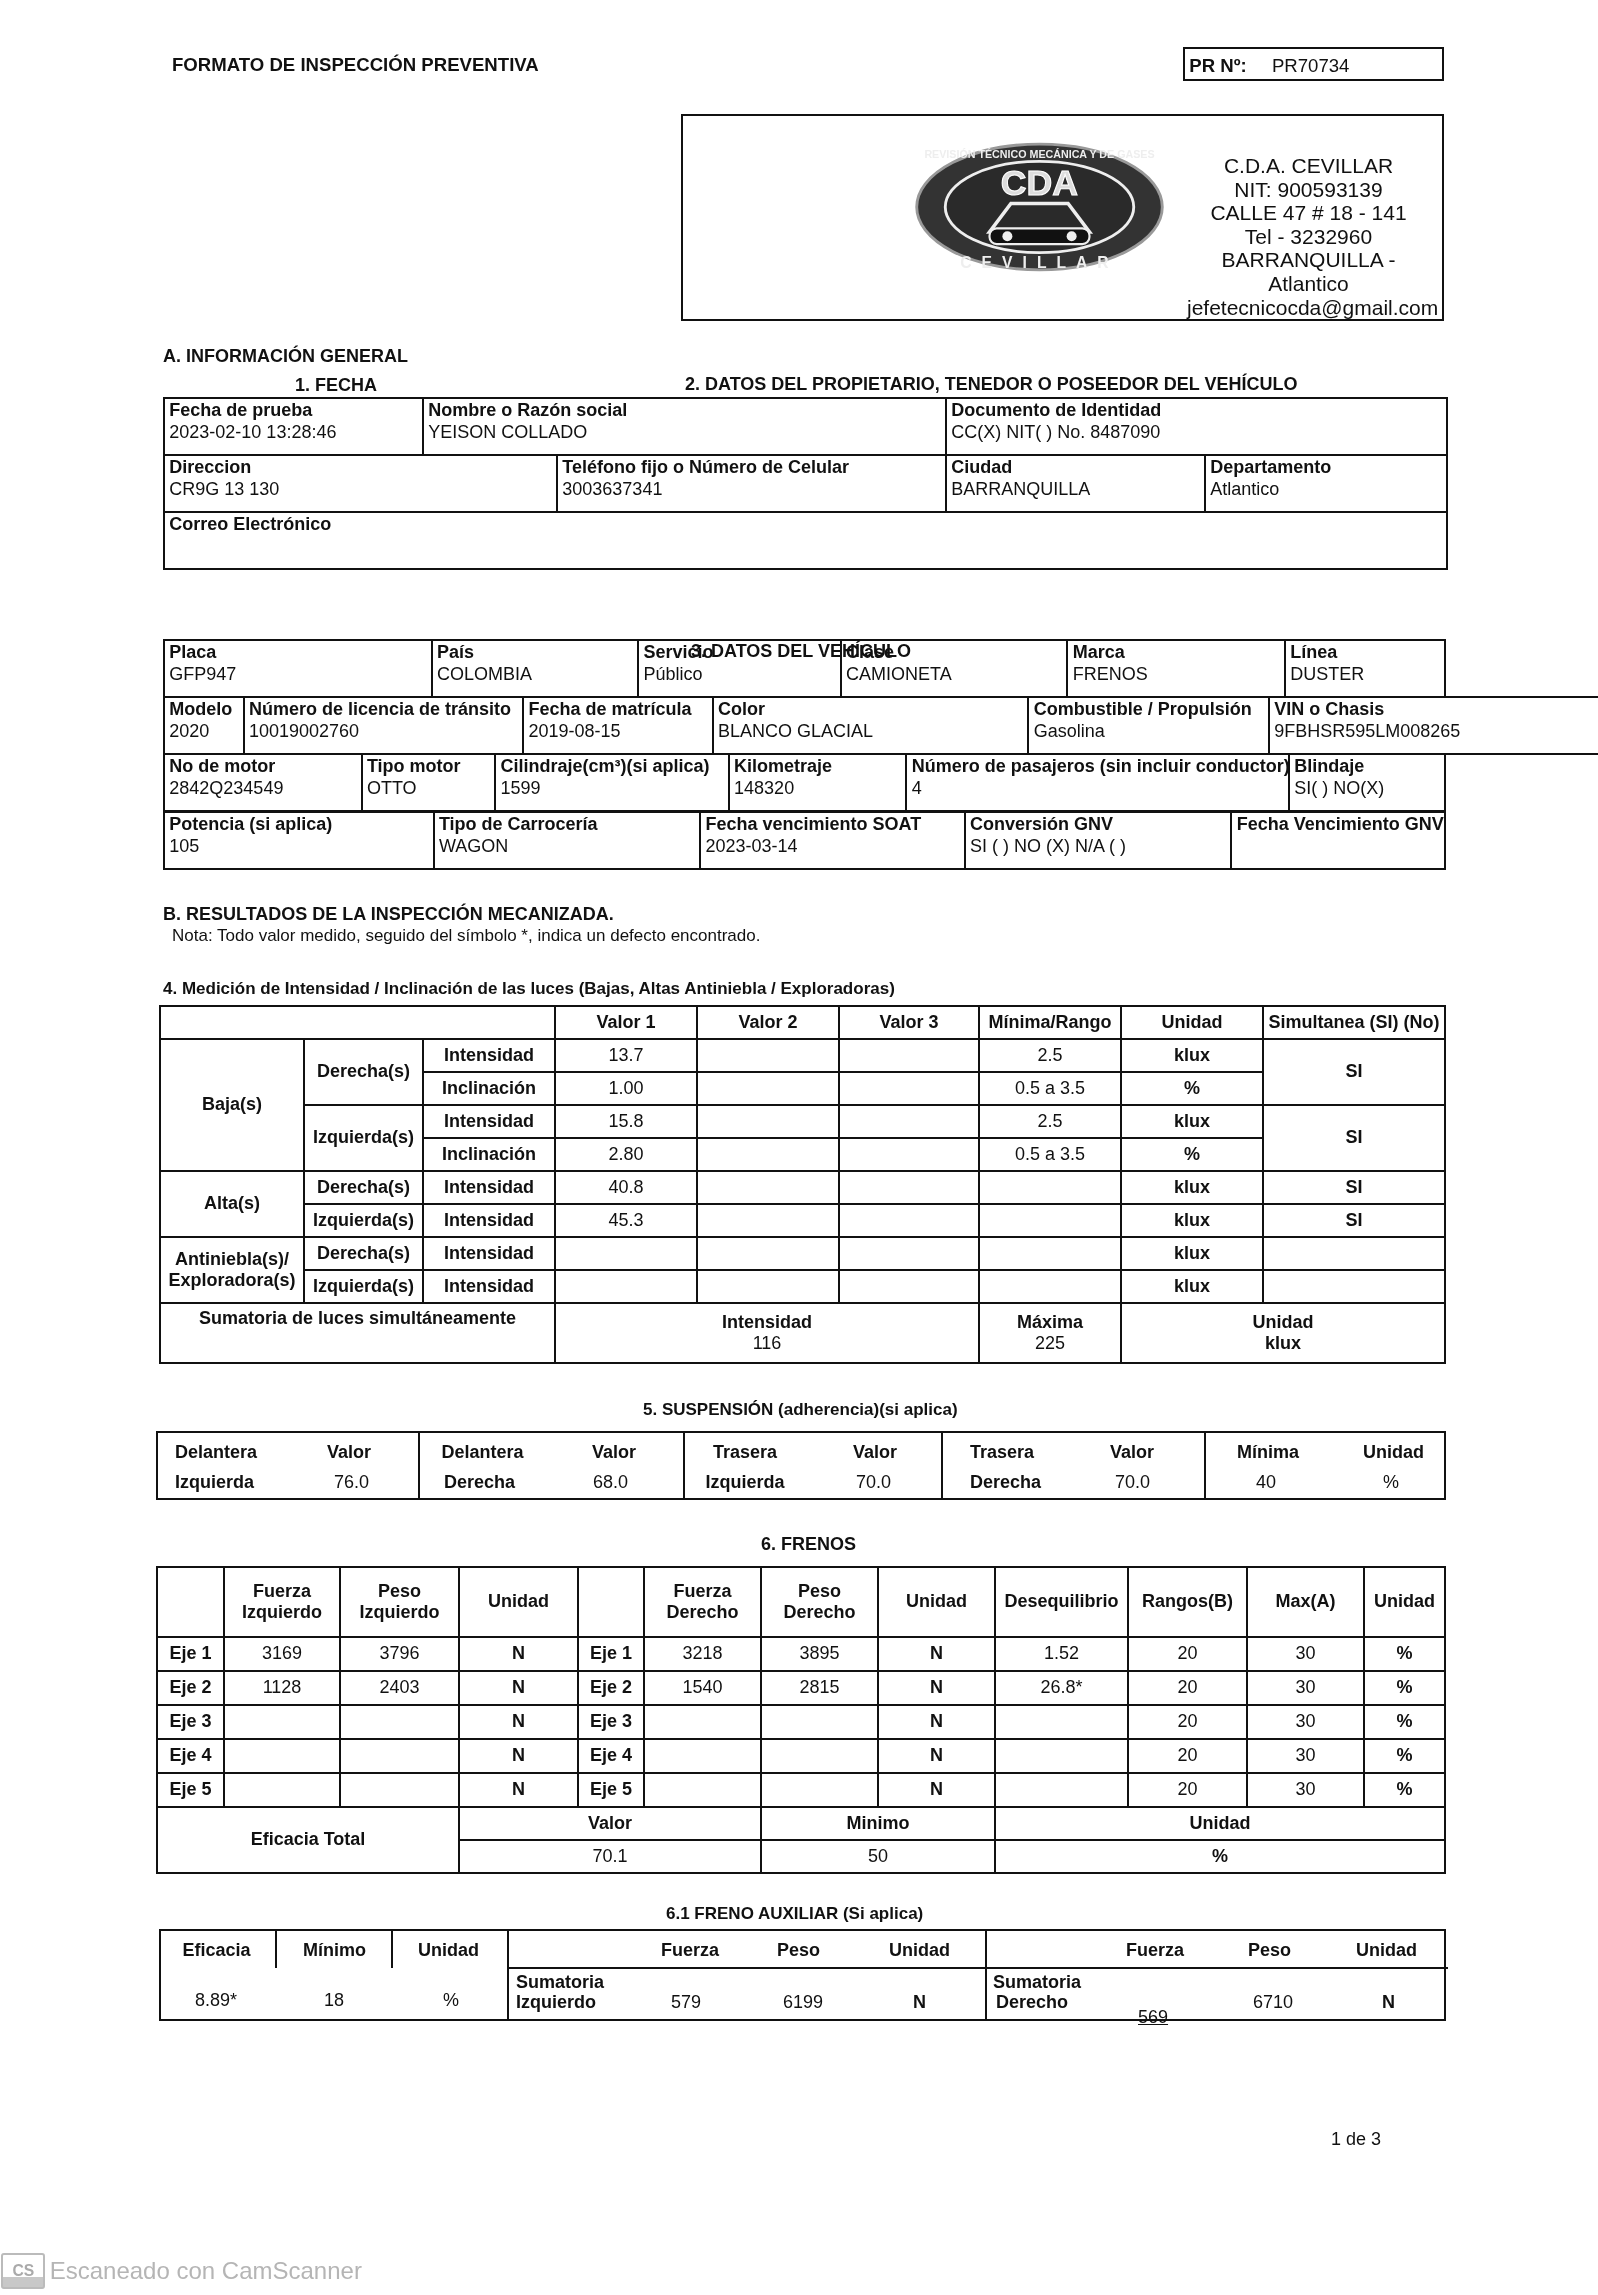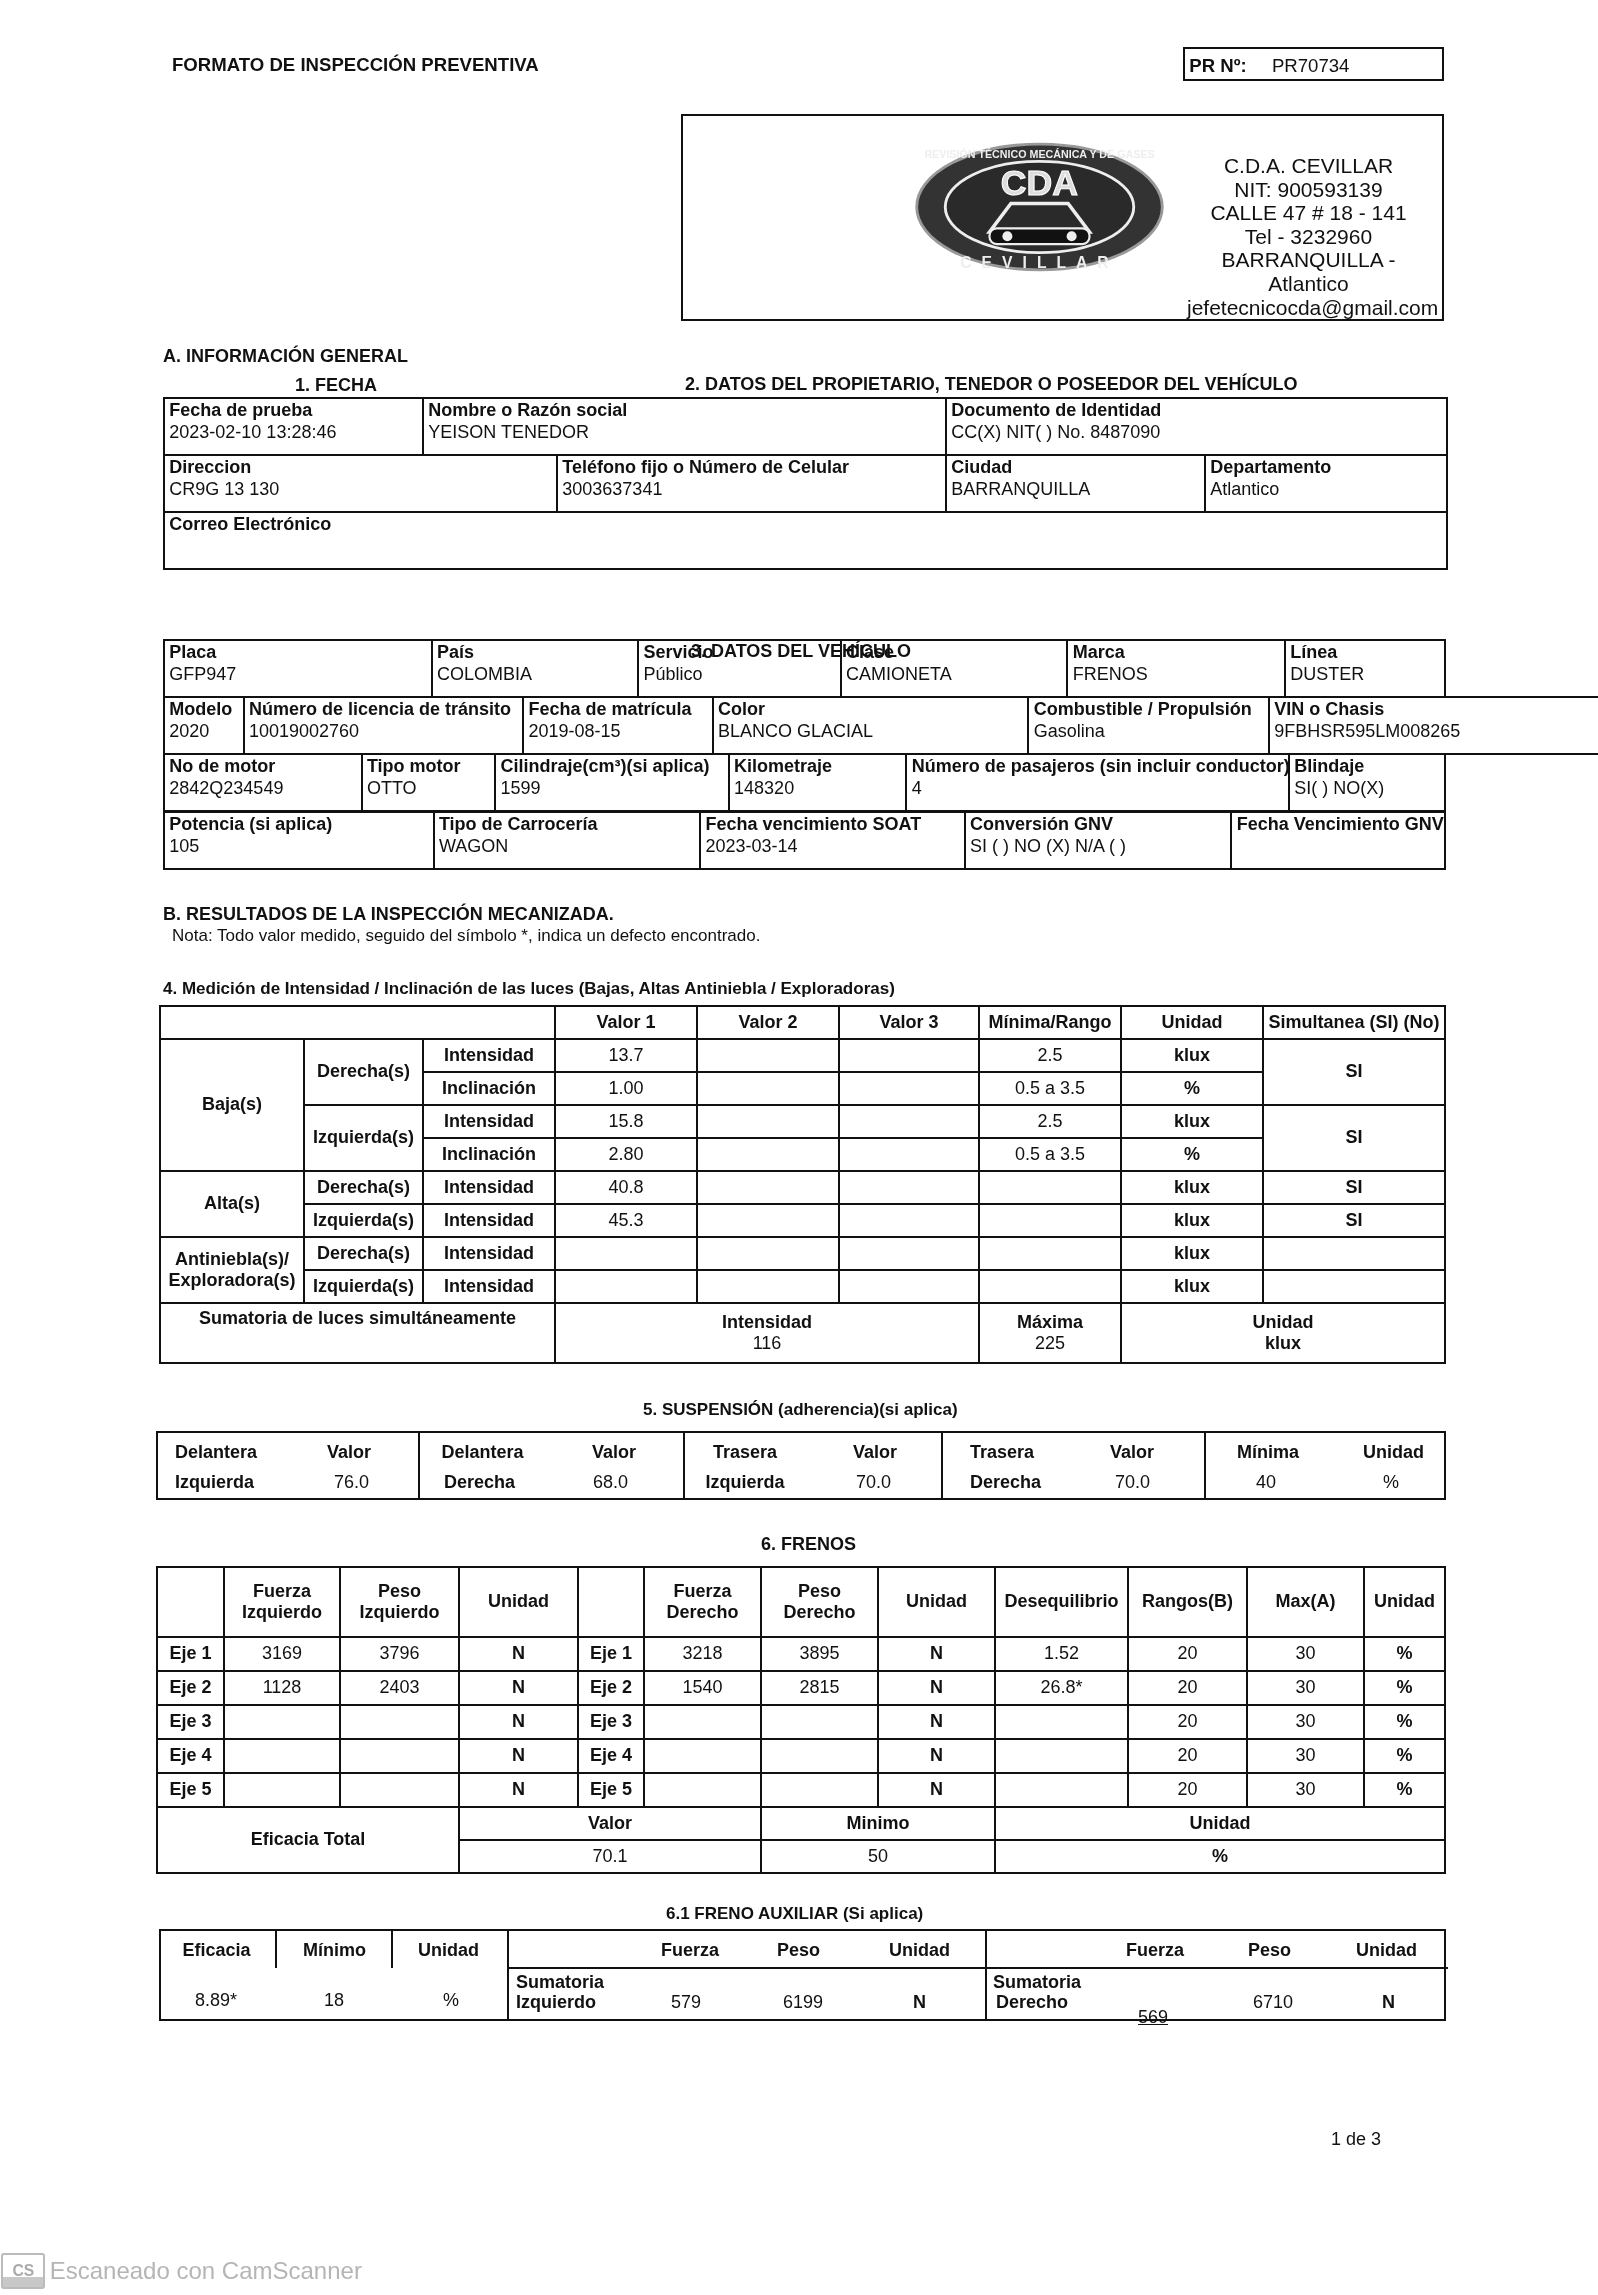--- a/index.html
+++ b/index.html
@@ -76,21 +76,21 @@
       <col style="width:242px">
     </colgroup>
   <tbody>
       <tr style="height:57px">
     <td>
           <span class="lbl">Fecha de prueba</span>
           <span class="val">2023-02-10 13:28:46</span>
         </td>
     <td colspan="2">
           <span class="lbl">Nombre o Razón social</span>
-          <span class="val">YEISON TENEDOR</span>
+          <span class="val">YEISON COLLADO</span>
         </td>
     <td colspan="2">
           <span class="lbl">Documento de Identidad</span>
           <span class="val">CC(X) NIT( ) No. 8487090</span>
         </td>
   </tr>
   <tr style="height:57px">
     <td colspan="2">
           <span class="lbl">Direccion</span>
           <span class="val">CR9G 13 130</span>

